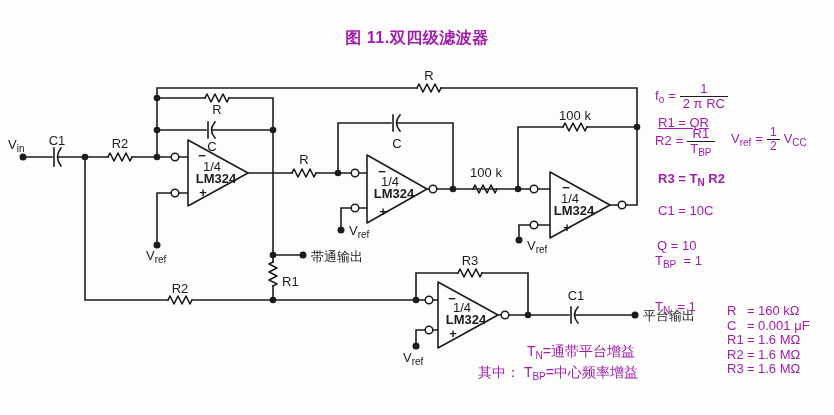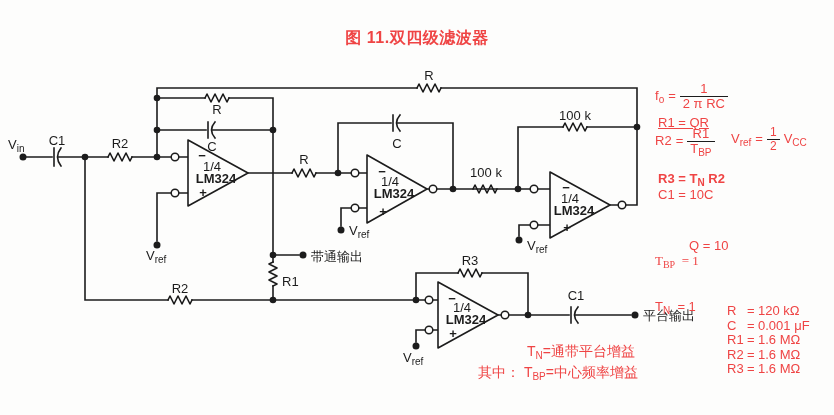--- a/index.html
+++ b/index.html
@@ -1,17 +1,17 @@
 <!DOCTYPE html>
 <html><head>
 <meta charset="utf-8">
 <style>
   html,body{margin:0;padding:0;background:#fff;}
   #stage{position:relative;width:834px;height:415px;background:#fdfdfc;overflow:hidden;
-         font-family:"Liberation Sans",sans-serif;color:#ef4444;}
+         font-family:"Liberation Sans",sans-serif;color:#a21caf;}
   #stage svg{position:absolute;left:0;top:0;}
   svg text{font-family:"Liberation Sans",sans-serif;fill:#1c1c1c;font-size:13px;}
   .title{position:absolute;left:0;top:28px;width:834px;text-align:center;
          font-size:16px;font-weight:bold;letter-spacing:0.5px;}
   .ov{position:absolute;font-size:13px;line-height:1.15;white-space:nowrap;justify-content:flex-end;}
   .ov span{white-space:pre;}
   .row{display:flex;align-items:center;gap:4px;}
   sub{font-size:10px;vertical-align:-3px;line-height:0;}
   .frac{display:inline-flex;flex-direction:column;text-align:center;line-height:1.1;}
   .frac .den{border-top:1.3px solid #1c1c1c;padding:0 3px;}
@@ -164,41 +164,41 @@
   </div>
   <div class="ov row" style="left:731px;top:126px;">
     <span><span>V</span><sub>ref</sub></span>
     <span>=</span>
     <span class="frac small"><span class="num">1</span><span class="den">2</span></span>
     <span><span>V</span><sub>CC</sub></span>
   </div>
   <div class="ov" style="left:658px;top:172px;font-weight:bold;">
     <span>R3 = </span><span>T</span><sub>N</sub><span> R2</span>
   </div>
-  <div class="ov" style="left:658px;top:188px;">C1 = 10C</div>
-
-  <div class="ov" style="left:657px;top:239px;margin-left:32px;">Q  = 10</div>
-  <div class="ov" style="left:655px;top:254px;font-family:Liberation Serif, serif;">
+  <div class="ov" style="left:658px;top:204px;">C1 = 10C</div>
+
+  <div class="ov" style="left:657px;top:239px;">Q  = 10</div>
+  <div class="ov" style="left:655px;top:254px;">
     <span>T</span><sub>BP</sub><span>  = 1</span>
   </div>
   <div class="ov" style="left:655px;top:268px;margin-top:32px;">
     <span>T</span><sub>N</sub><span>  = 1</span>
   </div>
 
   <div class="ov notes" style="left:478px;top:364px;">
     <span>其中：</span><span> </span><span>T</span><sub>BP</sub><span>=中心频率增益</span>
   </div>
   <div class="ov notes" style="left:527px;top:343px;">
     <span>T</span><sub>N</sub><span>=通带平台增益</span>
   </div>
 
   <div class="ov values" style="left:727px;top:304px;">
     <span>R</span>
       <span>=</span>
-      <span>120 kΩ</span>
+      <span>160 kΩ</span>
     <span>C</span>
       <span>=</span>
       <span>0.001 μF</span>
     <span>R1</span>
       <span>=</span>
       <span>1.6 MΩ</span>
     <span>R2</span>
       <span>=</span>
       <span>1.6 MΩ</span>
     <span>R3</span>

